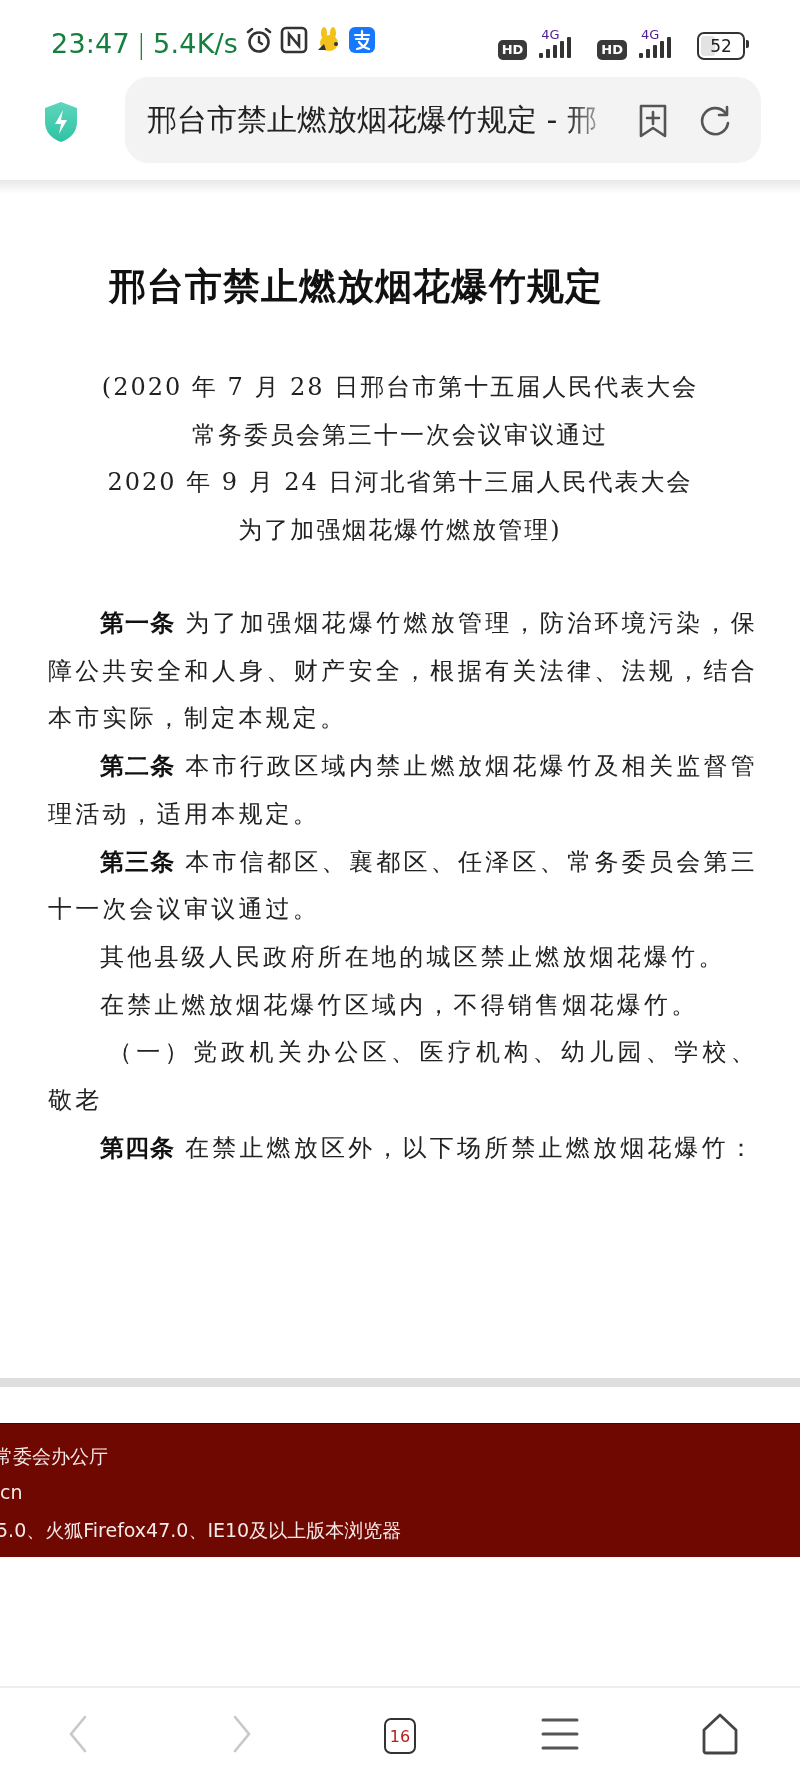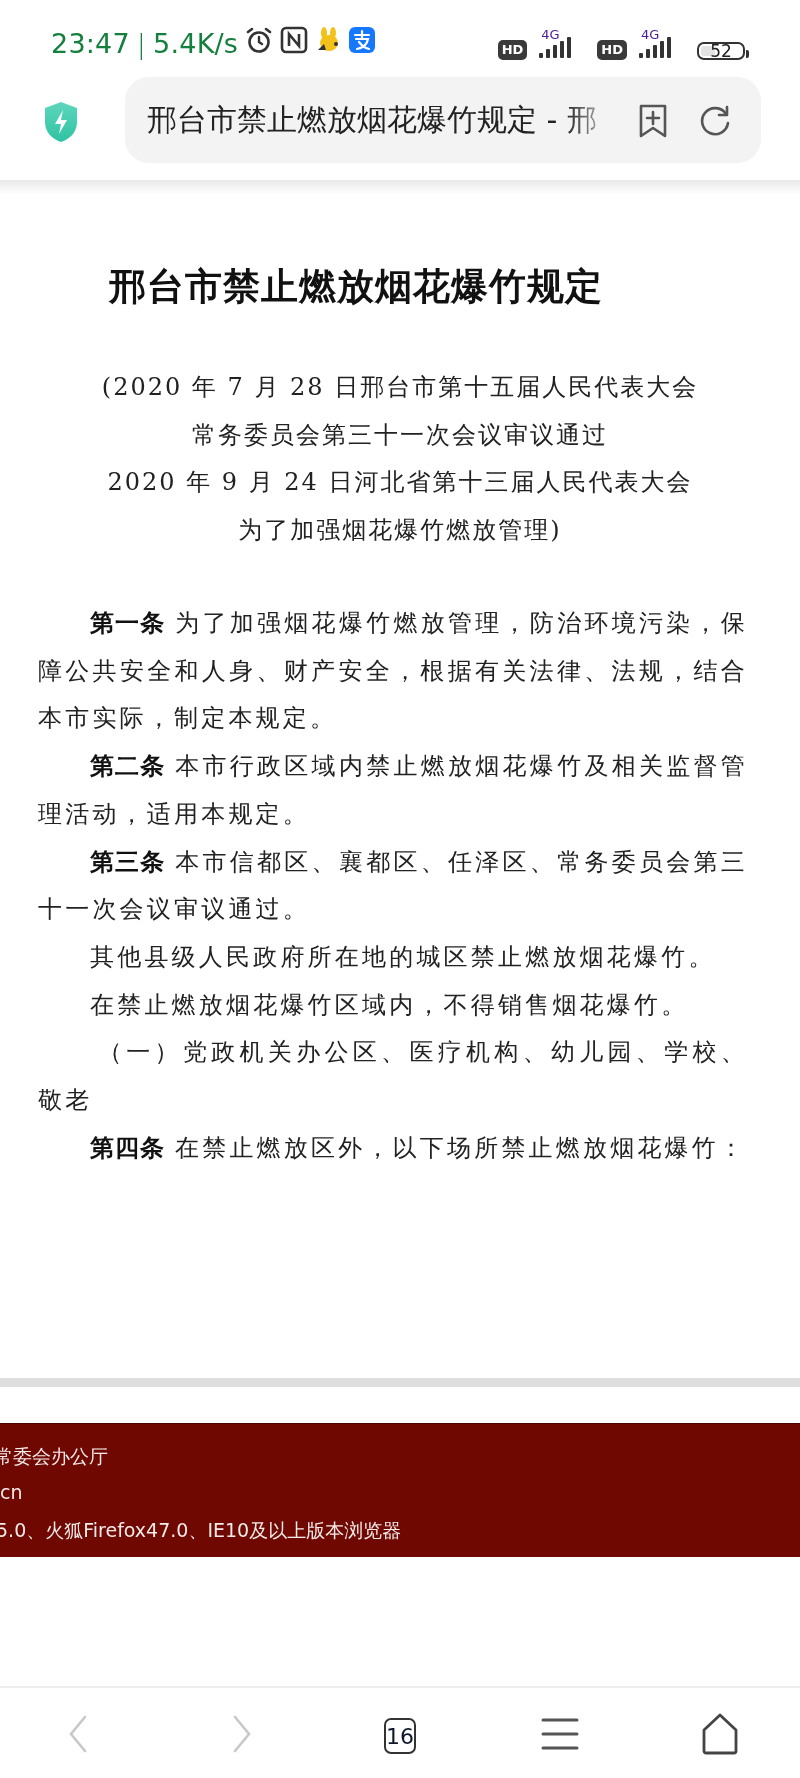--- a/index.html
+++ b/index.html
@@ -12,50 +12,50 @@
   .status-bar { position: absolute; left: 0; top: 0; width: 800px; height: 80px; }
   .status-left { position: absolute; left: 51px; top: 26px; height: 34px; display: flex; align-items: center; font-size: 27px; color: #15803d; letter-spacing: 0.2px; }
   .status-left .sep { margin: 0 7px; font-weight: 300; }
   .sicon { display: inline-block; margin-left: 6px; }
   .status-right { position: absolute; right: 55px; top: 28px; height: 32px; display: flex; align-items: flex-end; gap: 12px; color: #333; }
   .hd { background: #3a3a3a; color: #fff; font-size: 13px; font-weight: bold; border-radius: 5px; padding: 3px 4px; line-height: 14px; }
   .sig { position: relative; width: 46px; height: 30px; }
   .sig .g { position: absolute; left: 2px; top: -3px; font-size: 13px; color: #4c1d95; }
   .sig .bars { position: absolute; left: 0; bottom: 2px; display: flex; align-items: flex-end; gap: 3px; }
   .sig .bars i { display: block; width: 4px; background: #333; border-radius: 1px; }
-  .battery { position: relative; width: 48px; height: 18px; border: 2px solid #333; border-radius: 7px; box-sizing: border-box; display: flex; align-items: center; justify-content: center; font-size: 17px; color: #222; }
+  .battery { position: relative; width: 48px; height: 28px; border: 2px solid #333; border-radius: 7px; box-sizing: border-box; display: flex; align-items: center; justify-content: center; font-size: 17px; color: #222; }
   .battery .fill { position: absolute; left: 2px; top: 2px; bottom: 2px; width: 14px; background: #e3e3e3; border-radius: 3px; }
   .battery span { position: relative; }
   .battery::after { content: ""; position: absolute; right: -6px; top: 6px; width: 3px; height: 8px; background: #333; border-radius: 0 2px 2px 0; }
 
   .browser-bar { position: absolute; left: 0; top: 70px; width: 800px; height: 112px; background: #fff; }
   .shield { position: absolute; left: 41px; top: 30px; width: 40px; height: 44px; }
   .address-pill { position: absolute; left: 125px; top: 7px; width: 636px; height: 86px; background: #f3f3f3; border-radius: 24px; }
   .address-text { position: absolute; left: 22px; top: 0; height: 86px; line-height: 86px; font-size: 30px; color: #222; white-space: nowrap; width: 470px; overflow: hidden; }
   .address-fade { position: absolute; left: 440px; top: 0; width: 80px; height: 86px; background: linear-gradient(to right, rgba(243,243,243,0), #f3f3f3 70%); }
   .bookmark-add { position: absolute; left: 512px; top: 26px; width: 32px; height: 36px; cursor: pointer; }
   .refresh { position: absolute; left: 572px; top: 26px; width: 36px; height: 36px; cursor: pointer; }
   .header-shadow { position: absolute; left: 0; top: 180px; width: 800px; height: 14px; background: linear-gradient(to bottom, #e8e8e8, rgba(255,255,255,0)); }
 
   .doc { position: absolute; left: 0; top: 194px; width: 800px; font-family: "DejaVu Serif", "Liberation Serif", serif; }
   .doc-title { position: absolute; left: 0; top: 68px; width: 712px; text-align: center; font-size: 37px; font-weight: bold; color: #111; letter-spacing: 1px; font-family: "DejaVu Sans", sans-serif; }
   .subtitle { position: absolute; left: 0; top: 170px; width: 800px; text-align: center; font-size: 24px; line-height: 47.5px; color: #222; letter-spacing: 2px; }
   .subtitle div { white-space: nowrap; }
-  .articles { position: absolute; left: 38px; top: 406px; width: 710px; font-size: 24px; line-height: 47.7px; color: #222; letter-spacing: 3.2px; }
+  .articles { position: absolute; left: 48px; top: 406px; width: 710px; font-size: 24px; line-height: 47.7px; color: #222; letter-spacing: 3.2px; }
   .para { text-indent: 52px; margin: 0; text-align: justify; }
   .para.noindent-item { text-indent: 60px; }
   .art-label { font-weight: bold; color: #111; letter-spacing: 1px; font-family: "DejaVu Sans", sans-serif; margin-right: 10px; }
 
   .gray-bar { position: absolute; left: 0; top: 1378px; width: 800px; height: 9px; background: #dedede; }
   .footer { position: absolute; left: 0; top: 1423px; width: 800px; height: 133px; background: #6e0801; border-top: 1px solid #4b0400; color: #f4eaea; font-size: 19px; }
   .footer-line { position: absolute; left: 0; white-space: nowrap; }
 
   .bottom-nav { position: absolute; left: 0; top: 1686px; width: 800px; height: 92px; border-top: 2px solid #eeeeee; background: #fff; }
   .nav-btn { position: absolute; top: 20px; width: 60px; height: 56px; display: flex; align-items: center; justify-content: center; cursor: pointer; }
-  .tabs-count { width: 32px; height: 36px; border: 2.5px solid #333; border-radius: 7px; box-sizing: border-box; display: flex; align-items: center; justify-content: center; font-size: 22px; color: #0f172a; }
+  .tabs-count { width: 32px; height: 36px; border: 2.5px solid #333; border-radius: 7px; box-sizing: border-box; display: flex; align-items: center; justify-content: center; font-size: 16px; color: #b91c1c; }
 </style>
 </head>
 <body>
 
 <div class="status-bar">
   <div class="status-left">
     <span>23:47</span>
     <span class="sep">|</span>
     <span>5.4K/s</span>
     <span class="sicon">

